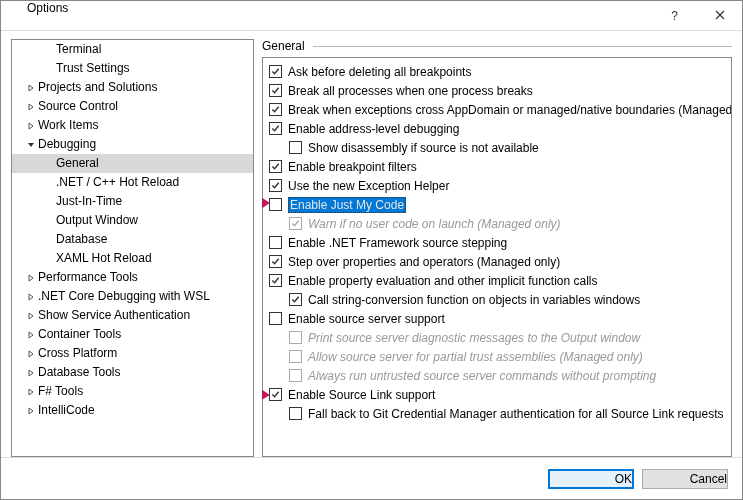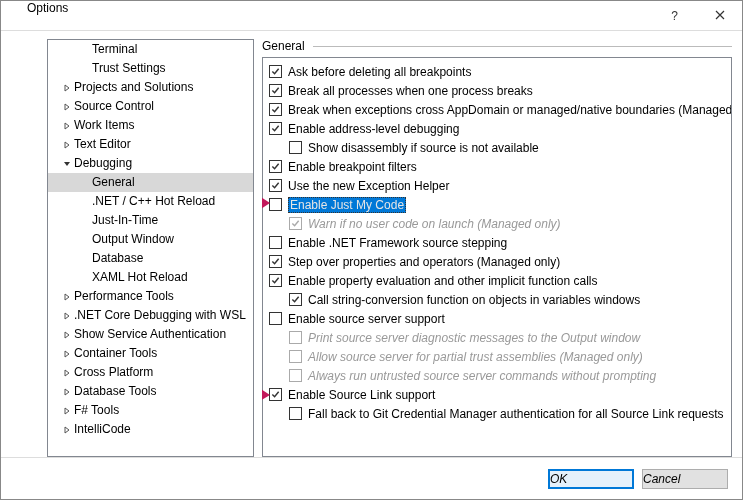--- a/index.html
+++ b/index.html
@@ -12,21 +12,21 @@
 .titlebar .tb-btn svg { width: 10px; height: 10px; }
 
 
 .body { flex: 1; display: flex; padding: 8px 10px 0 10px; gap: 8px; overflow: hidden; }
 
 
 .leftcol { width: 243px; display: flex; flex-direction: column; }
 .searchwrap { position: relative; margin-bottom: 6px; }
 .searchwrap input { width: 100%; height: 22px; border: 1px solid #ababab; padding: 2px 22px 2px 4px; outline: none; }
 .searchwrap .mag { position: absolute; right: 4px; top: 3px; width: 14px; height: 14px; }
-.tree-outer { flex: 1; border: 1px solid #828790; overflow-y: scroll; overflow-x: hidden; background: #fff; margin-left: 36px; }
+.tree-outer { flex: 1; border: 1px solid #828790; overflow-y: scroll; overflow-x: hidden; background: #fff; }
 .treeitem { display: flex; align-items: center; height: 19px; line-height: 19px; white-space: nowrap; user-select: none; }
 .treeitem .caret { width: 10px; display: inline-flex; justify-content: center; color: #555; }
 .treeitem .caret svg { width: 8px; height: 8px; }
 .treeitem .lbl { padding-left: 2px; }
 .treeitem.selected { background: #d8d8d8; }
 .depth0 { padding-left: 14px; }
 .depth1 { padding-left: 30px; }
 .depth1.nocaret { padding-left: 42px; }
 
 
@@ -45,21 +45,21 @@
 .optrow.disabled .cb svg path { stroke: #aaa; }
 .opttext { white-space: nowrap; }
 .opttext.hl { background: #0078d7; color: #e5e5e5; padding: 0 1px; border: 1px dotted #333; text-align: center; }
 
 
 .arrow { position: absolute; z-index: 50; pointer-events: none; }
 .arrow svg { width: 38px; height: 20px; }
 
 
 .footer { height: 42px; border-top: 1px solid #ddd; display: flex; justify-content: flex-end; align-items: center; gap: 8px; padding-right: 14px; }
-.btn { width: 86px; height: 20px; border: 1px solid #adadad; background: #e1e1e1; display: flex; align-items: center; justify-content: flex-start; font-style: italic; }
+.btn { width: 86px; height: 20px; border: 1px solid #adadad; background: #e1e1e1; display: flex; align-items: center; justify-content: flex-end; }
 .btn.primary { border: 2px solid #0078d7; background: #e5f1fb; }
 
 
 ::-webkit-scrollbar { width: 17px; height: 17px; }
 ::-webkit-scrollbar-track { background: #f0f0f0; }
 ::-webkit-scrollbar-thumb { background: #c2c3c9; }
 ::-webkit-scrollbar-button { background: #f0f0f0; height: 17px; width: 17px; }
 </style>
 </head>
 <body>
@@ -106,28 +106,20 @@
           <span class="caret">
             <svg viewBox="0 0 8 8">
               <path d="M2 1 L6 4 L2 7 Z" fill="none" stroke="#555" stroke-width="1"></path>
             </svg>
           </span>
           <span class="lbl">Work Items</span>
         </div>
         <div class="treeitem depth0">
           <span class="caret">
             <svg viewBox="0 0 8 8">
-              <path d="M2 1 L6 4 L2 7 Z" fill="none" stroke="#555" stroke-width="1"></path>
-            </svg>
-          </span>
-          <span class="lbl">Text Editor</span>
-        </div>
-        <div class="treeitem depth0">
-          <span class="caret">
-            <svg viewBox="0 0 8 8">
               <path d="M1 2 L7 2 L4 6 Z" fill="#333"></path>
             </svg>
           </span>
           <span class="lbl">Debugging</span>
         </div>
         <div class="treeitem depth1 nocaret selected">
           <span class="lbl">General</span>
         </div>
         <div class="treeitem depth1 nocaret">
           <span class="lbl">.NET / C++ Hot Reload</span>

